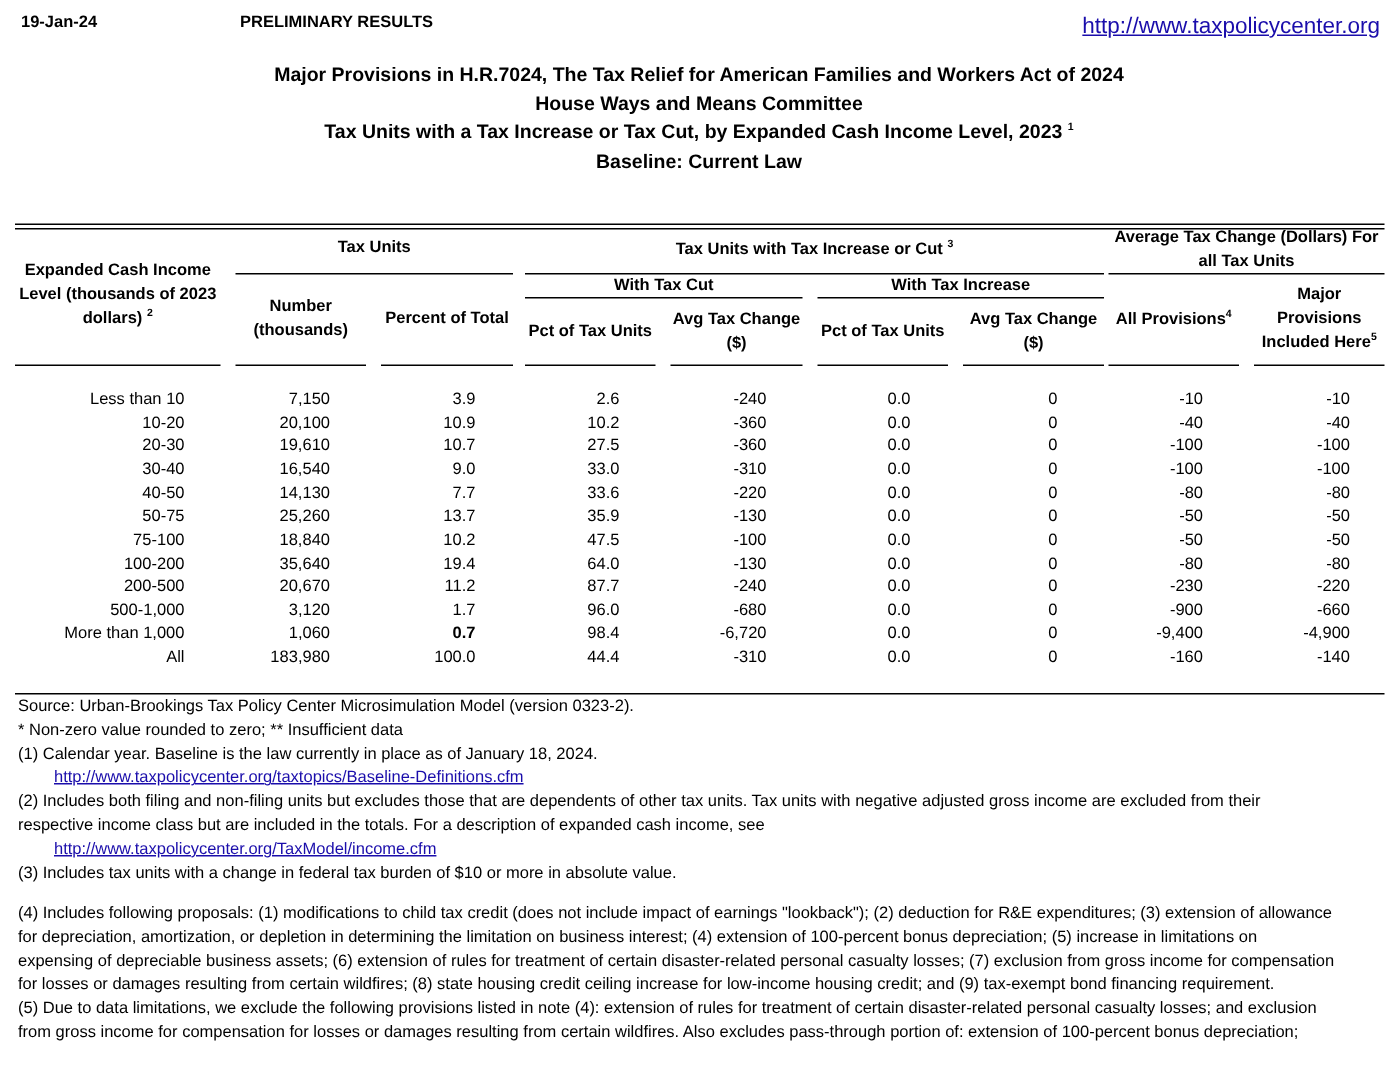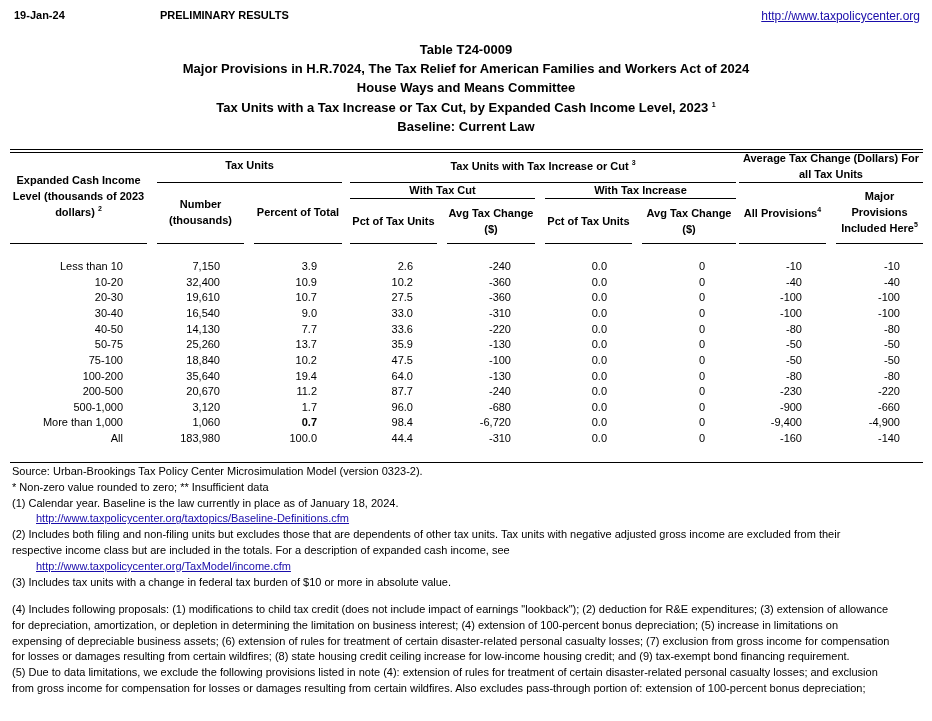--- a/index.html
+++ b/index.html
@@ -5,21 +5,21 @@
   html, body { margin: 0; padding: 0; background: #ffffff; }
   body {
     width: 932px; height: 721px; position: relative; overflow: hidden;
     font-family: "Liberation Sans", "DejaVu Sans", sans-serif;
     color: #000; font-size: 11px;
   }
   .abs { position: absolute; }
   .topline { top: 9px; font-size: 11px; font-weight: bold; }
   .date { left: 14px; }
   .prelim { left: 160px; }
-  .toplink { right: 12px; top: 9px; font-size: 12px; color: #1a0dab; text-decoration: underline; font-weight: normal; }
+  .toplink { right: 12px; top: 9px; font-size: 15px; color: #1a0dab; text-decoration: underline; font-weight: normal; }
   .titles { left: 0; width: 932px; top: 40px; text-align: center; font-weight: bold; font-size: 13px; line-height: 19.2px; }
   .titles div { white-space: nowrap; }
   sup { font-size: 7px; vertical-align: super; line-height: 0; }
   .dbl1, .dbl2 { position: absolute; left: 10px; width: 913px; height: 1px; background: #000; }
   .dbl1 { top: 149px; }
   .dbl2 { top: 152px; }
   .hline { position: absolute; height: 1px; background: #000; }
   .hdr { position: absolute; font-weight: bold; font-size: 11px; text-align: center; line-height: 16px; }
   .row { position: absolute; left: 0; width: 932px; height: 15.6px; font-size: 11px; }
   .cell { position: absolute; text-align: right; white-space: nowrap; }
@@ -28,21 +28,20 @@
   .note-line { white-space: nowrap; }
 </style>
 </head>
 <body>
 
 <div class="abs topline date">19-Jan-24</div>
 <div class="abs topline prelim">PRELIMINARY RESULTS</div>
 <a class="abs toplink">http://www.taxpolicycenter.org</a>
 
 <div class="abs titles">
-  <div>Table T24-0009</div>
   <div>Major Provisions in H.R.7024, The Tax Relief for American Families and Workers Act of 2024</div>
   <div>House Ways and Means Committee</div>
   <div><span>Tax Units with a Tax Increase or Tax Cut, by Expanded Cash Income Level, 2023</span> <sup>1</sup></div>
   <div>Baseline: Current Law</div>
 </div>
 
 <div class="dbl1"></div>
 <div class="dbl2"></div>
 
 <div class="hdr" style="left:10px; width:137px; top:172px;">
@@ -93,21 +92,21 @@
     <span class="cell" style="right:615px;">3.9</span>
     <span class="cell" style="right:519px;">2.6</span>
     <span class="cell" style="right:421px;">-240</span>
     <span class="cell" style="right:325px;">0.0</span>
     <span class="cell" style="right:227px;">0</span>
     <span class="cell" style="right:130px;">-10</span>
     <span class="cell" style="right:32px;">-10</span>
   </div>
   <div class="row" style="top:276px;">
     <span class="cell" style="right:809px;">10-20</span>
-    <span class="cell" style="right:712px;">32,400</span>
+    <span class="cell" style="right:712px;">20,100</span>
     <span class="cell" style="right:615px;">10.9</span>
     <span class="cell" style="right:519px;">10.2</span>
     <span class="cell" style="right:421px;">-360</span>
     <span class="cell" style="right:325px;">0.0</span>
     <span class="cell" style="right:227px;">0</span>
     <span class="cell" style="right:130px;">-40</span>
     <span class="cell" style="right:32px;">-40</span>
   </div>
   <div class="row" style="top:291px;">
     <span class="cell" style="right:809px;">20-30</span>

